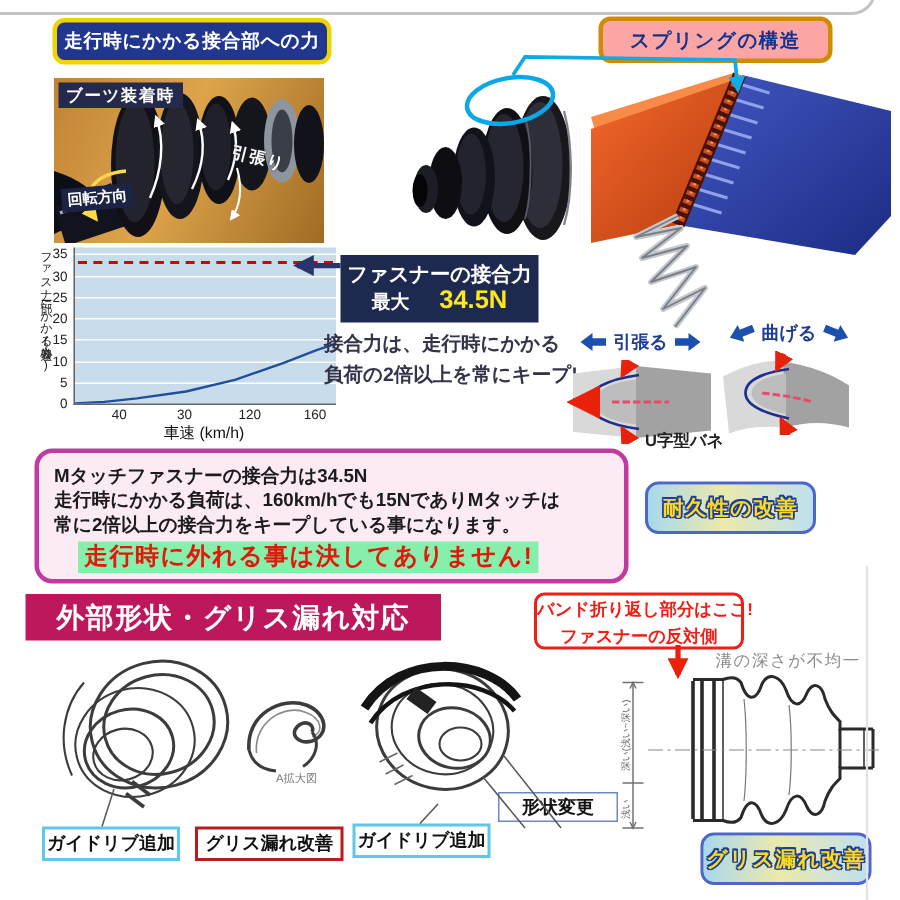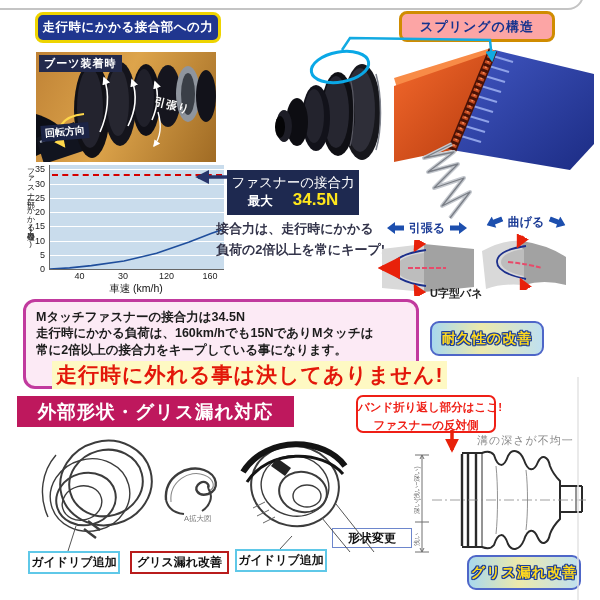--- a/index.html
+++ b/index.html
@@ -21,21 +21,21 @@
          background:linear-gradient(115deg,#c08336 0%,#dda44b 45%,#a06b24 100%);}
   .photo-caption{position:absolute;left:3px;top:3px;background:#232a4c;color:#fff;
                  font-size:11px;font-weight:bold;padding:1px 5px;letter-spacing:1px;}
   .tension-label{position:absolute;left:118px;top:46px;color:#fff;font-size:11px;font-weight:bold;
                  transform:rotate(14deg);letter-spacing:1px;text-shadow:0 0 2px #333;}
   .rotation-label{position:absolute;left:5px;top:72px;background:#1c2446;color:#fff;
                   font-size:10px;font-weight:bold;padding:1px 4px;transform:rotate(-5deg);}
   
   .force-box{position:absolute;left:227px;top:170px;width:132px;height:45px;background:#1e2950;
              display:flex;flex-direction:column;align-items:center;justify-content:center;line-height:1.15;}
-  .force-box .l1{color:#fff;font-weight:normal;font-size:13.5px;white-space:nowrap;}
+  .force-box .l1{color:#fff;font-weight:bold;font-size:13.5px;white-space:nowrap;}
   .force-box .l2{color:#fff;font-weight:bold;font-size:12.5px;}
   .force-box .val{color:#ffe71c;font-size:17px;font-weight:bold;margin-left:20px;}
   .keep-text{position:absolute;left:216px;top:219px;width:170px;font-size:13px;font-weight:600;
              color:#33344a;line-height:1.6;white-space:nowrap;}
   
   .chart{position:absolute;left:25px;top:160px;width:205px;height:138px;}
   .chart .ylab{position:absolute;left:1px;top:3px;height:112px;writing-mode:vertical-rl;
                text-orientation:upright;font-size:8px;color:#222;line-height:1;letter-spacing:-1px;}
   .chart .plot{position:absolute;left:24px;top:5px;width:174px;height:104px;background:#c9dcec;
                border-left:1px solid #666;border-bottom:1px solid #666;}
@@ -46,22 +46,22 @@
   .xlab{position:absolute;left:24px;top:122px;width:174px;text-align:center;font-size:10.5px;color:#111;}
   
   .sdiag{position:absolute;}
   .sdiag .hdr{display:flex;align-items:center;justify-content:center;gap:5px;height:16px;}
   .sdiag .hdr span{color:#1c3c96;font-weight:bold;font-size:12px;white-space:nowrap;}
   .u-label{position:absolute;left:430px;top:286px;font-size:11px;color:#222;font-weight:600;}
   
   .summary{position:absolute;left:23px;top:299px;width:396px;height:90px;background:#fceaf5;
            border:3px solid #c13a9e;border-radius:12px;padding:7px 0 0 10px;box-sizing:border-box;}
   .summary .ln{font-size:12.5px;font-weight:600;color:#1c1c1c;line-height:1.3;white-space:nowrap;}
-  .summary .hl{display:inline-block;margin:3px 0 0 16px;background:#fef9c3;color:#e3170a;
-               font-weight:800;font-size:21px;padding:0 4px;letter-spacing:1px;white-space:nowrap;}
+  .summary .hl{display:inline-block;margin:3px 0 0 16px;background:#86efac;color:#e3170a;
+               font-weight:800;font-size:16px;padding:0 4px;letter-spacing:1px;white-space:nowrap;}
   
   .badge{position:absolute;display:flex;align-items:center;justify-content:center;
          border:2px solid #4e66c8;border-radius:9px;
          background:linear-gradient(90deg,#a8d8ee,#ece9ab 45%,#bfe0f0);}
   .badge span{color:#ffd91e;font-weight:800;font-size:14px;letter-spacing:1px;white-space:nowrap;
       text-shadow:-1px -1px 0 #1b3e9b,1px -1px 0 #1b3e9b,-1px 1px 0 #1b3e9b,1px 1px 0 #1b3e9b,
                    0 -1px 0 #1b3e9b,0 1px 0 #1b3e9b,-1px 0 0 #1b3e9b,1px 0 0 #1b3e9b;}
   
   .sec2-title{position:absolute;left:17px;top:396px;width:277px;height:31px;background:#be185d;
               color:#fff;font-weight:bold;font-size:18.5px;display:flex;align-items:center;

